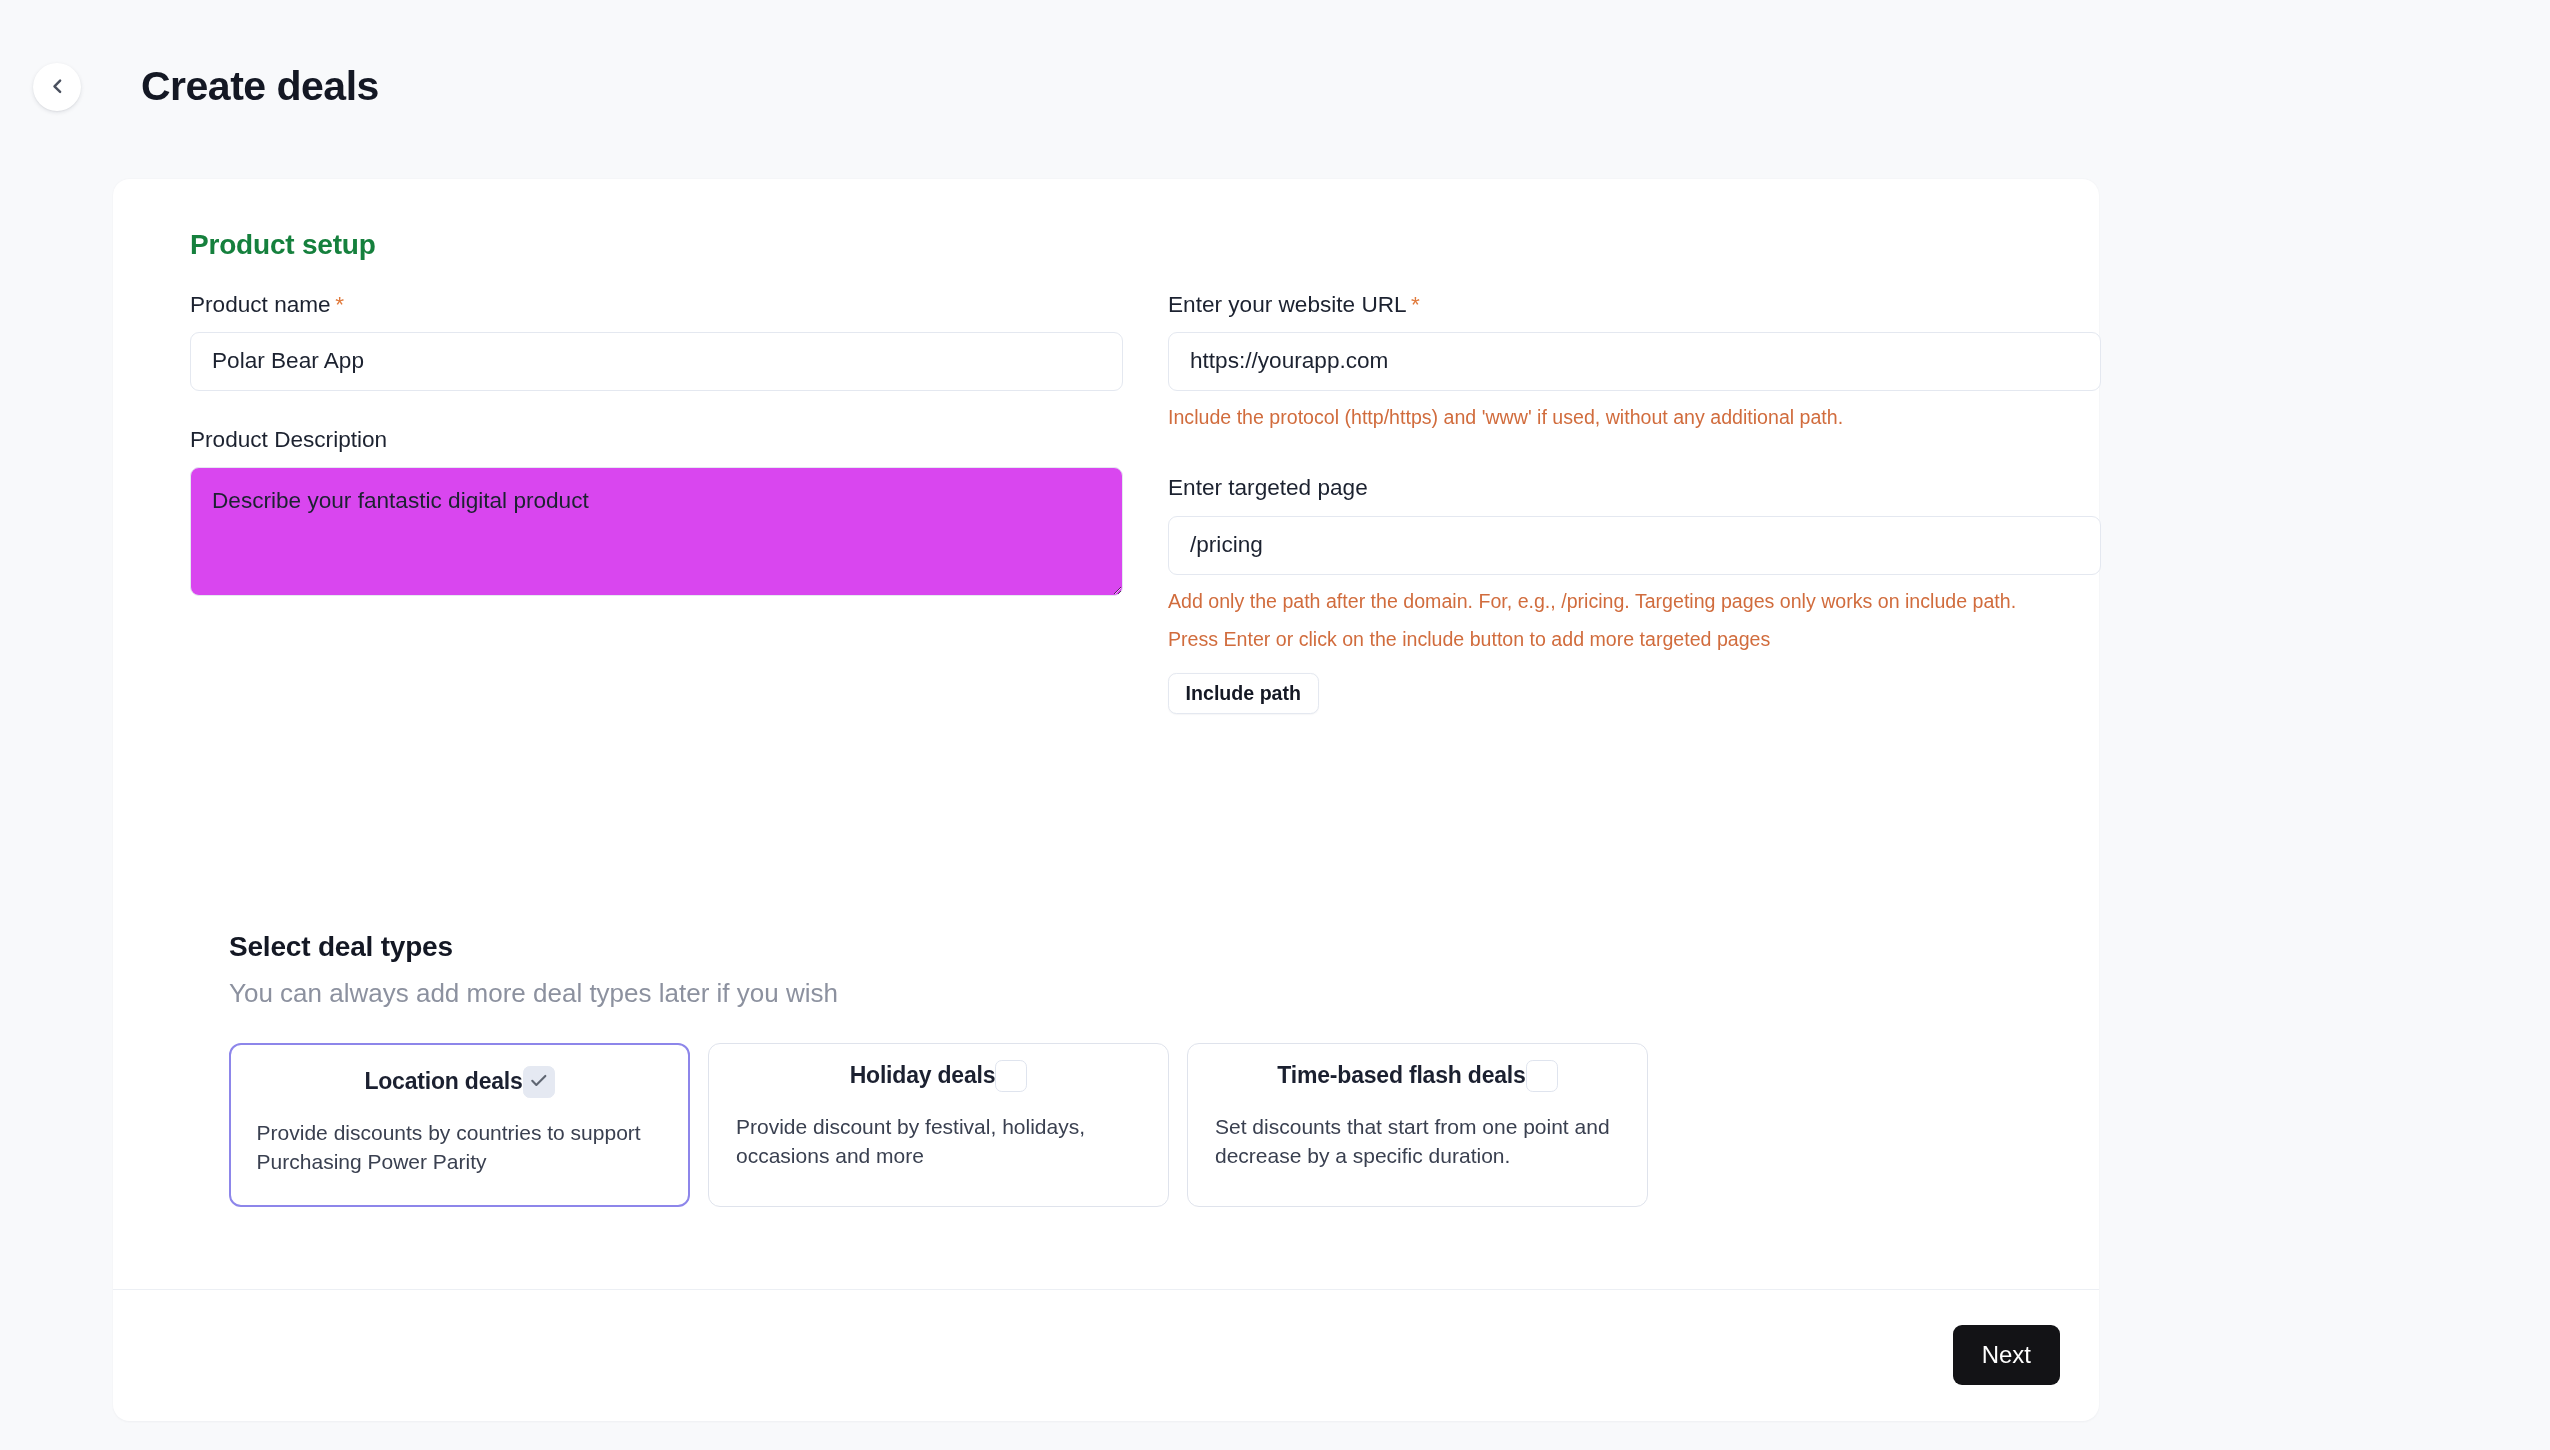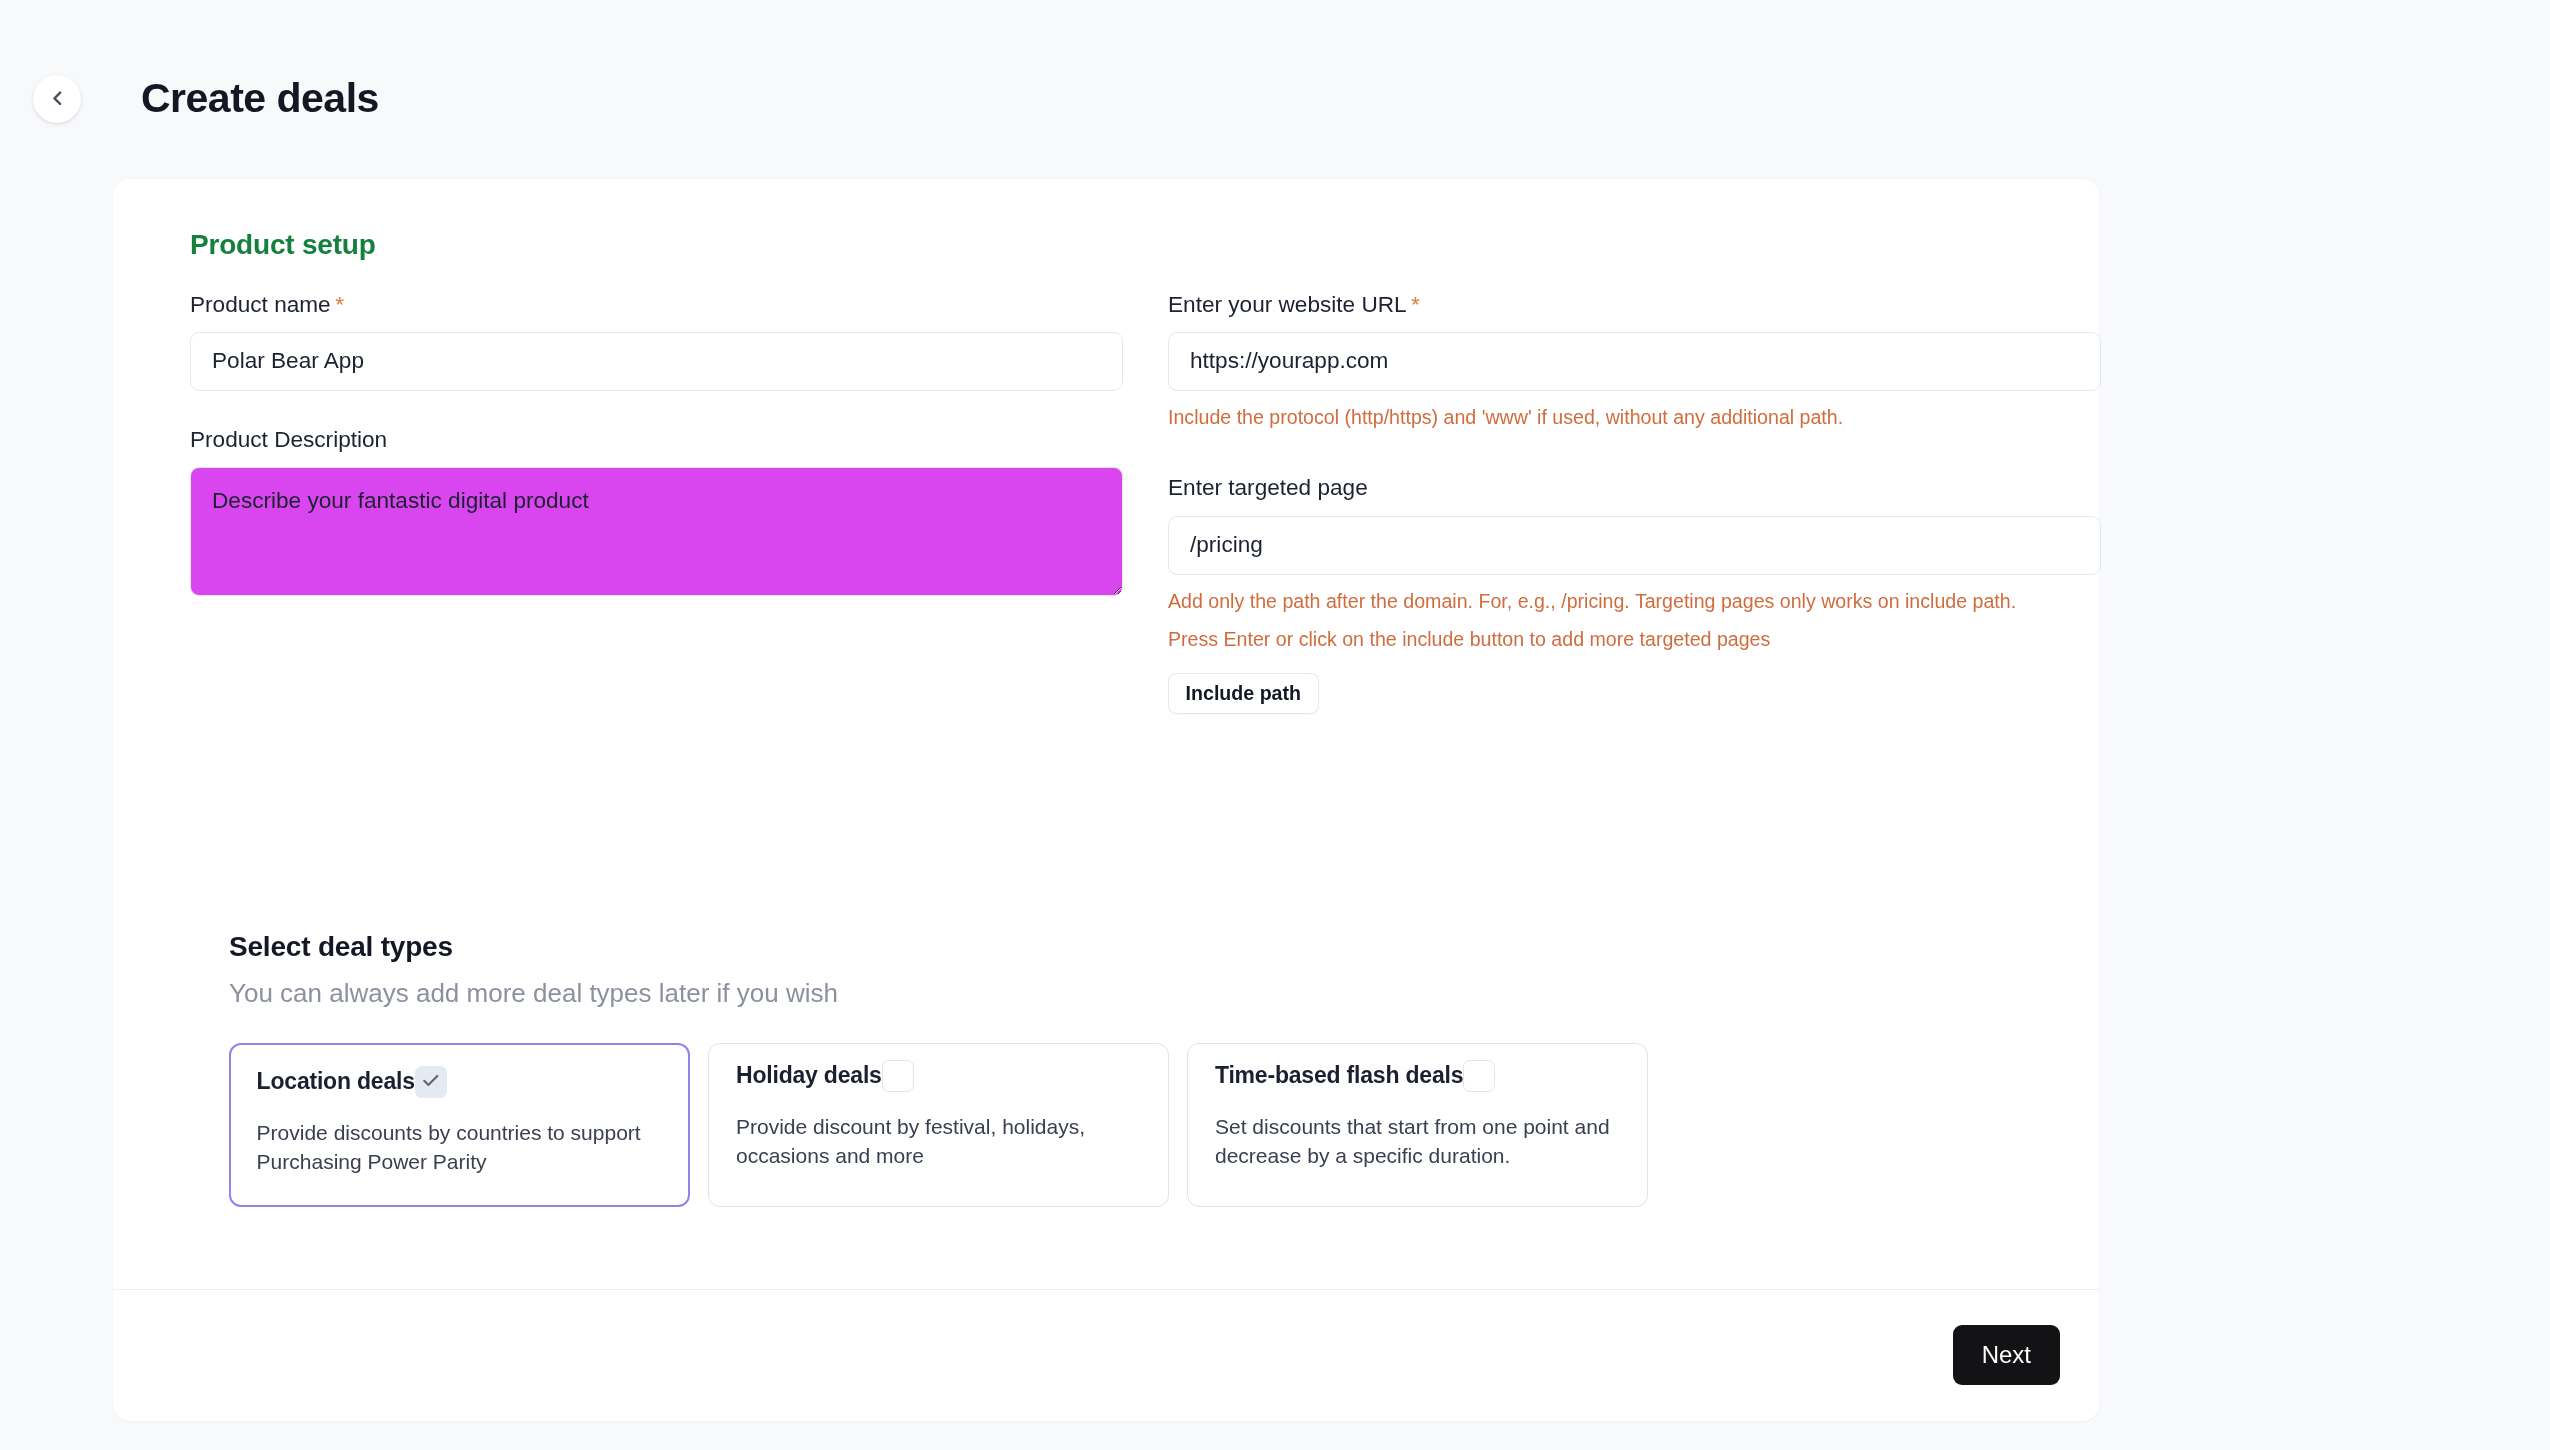--- a/index.html
+++ b/index.html
@@ -17,21 +17,21 @@
     width: 2550px;
     height: 1450px;
     background: #f8f9fb;
     overflow: hidden;
   }
 
   
   .header {
     position: absolute;
     left: 0;
-    top: 12px;
+    top: 0;
     width: 2550px;
     height: 173px;
     display: flex;
     align-items: center;
     padding-left: 33px;
   }
 
   .back-btn {
     width: 48px;
     height: 48px;
@@ -202,21 +202,21 @@
     cursor: pointer;
   }
   .deal-card.selected {
     border: 2.3px solid #8d86ea;
     padding: 24px 25.6px 0 25.6px;
   }
 
   .deal-head {
     display: flex;
     align-items: flex-start;
-    justify-content: flex-start;
+    justify-content: center;
   }
 
   .deal-name {
     font-size: 23px;
     font-weight: bold;
     color: #1b2030;
     letter-spacing: -0.2px;
     line-height: 1.1;
   }
 

